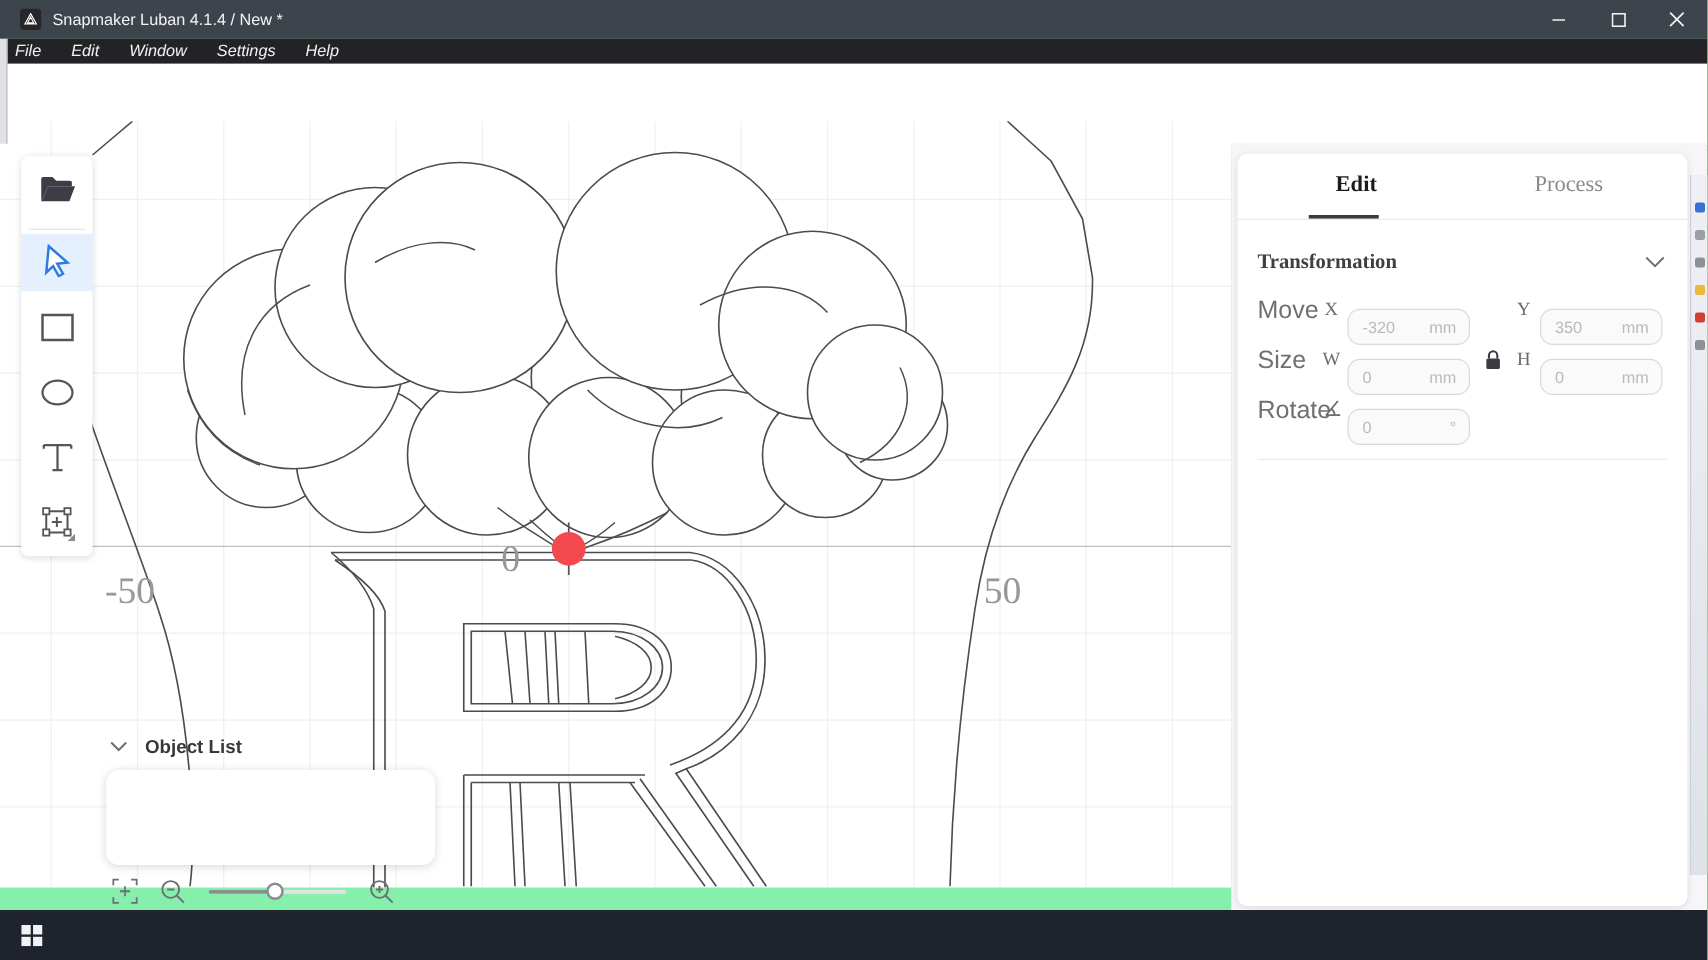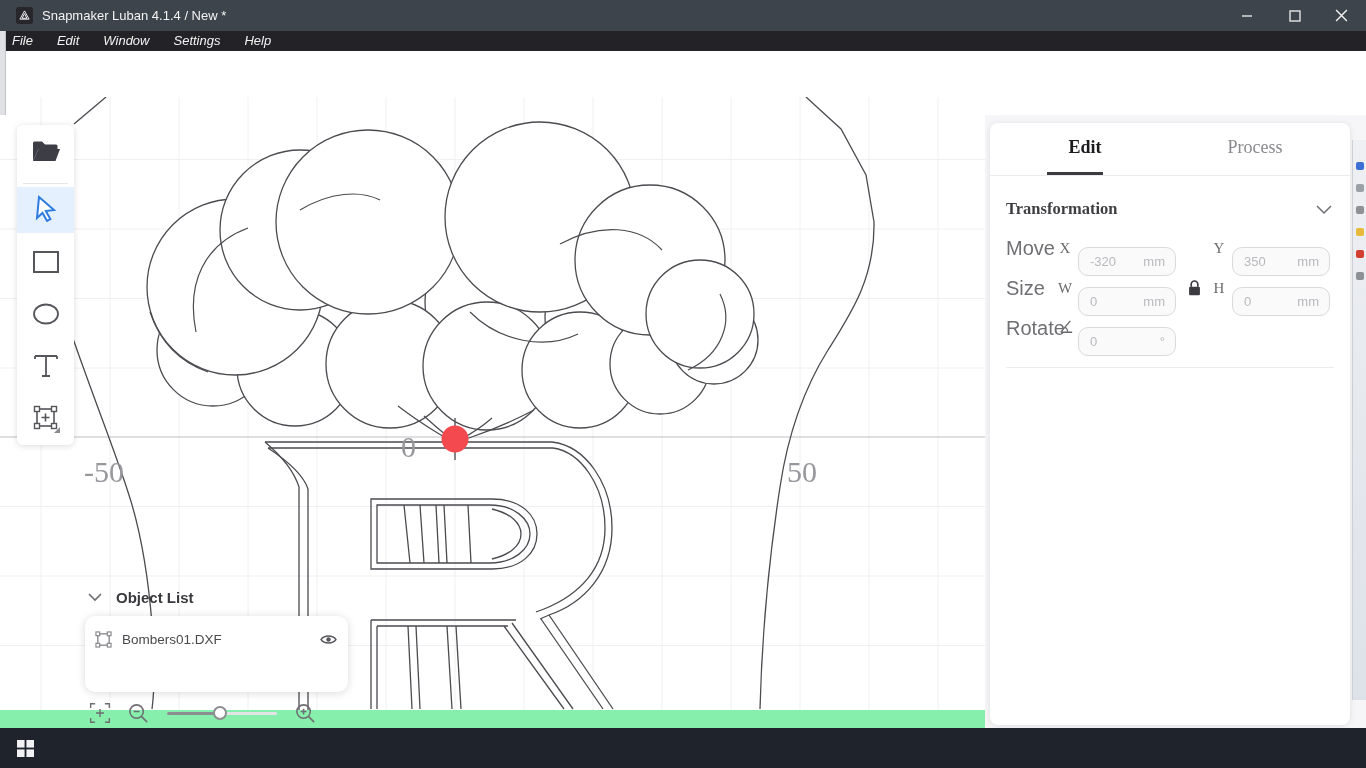--- a/index.html
+++ b/index.html
@@ -284,36 +284,20 @@
     </div>
   </div>
 
   <div id="objhead" class="abs">
     <svg width="14" height="9" viewBox="0 0 14 9">
         <path d="M1 1l6 6 6-6" fill="none" stroke="#6e6e73" stroke-width="1.6"></path>
       </svg>
     <span>Object List</span>
   </div>
   <div id="objcard" class="abs">
-    <div class="objrow abs" style="top:7px">
-      <svg width="17" height="17" viewBox="0 0 18 18">
-          <rect x="3" y="3" width="12" height="12" fill="none" stroke="#7c7c82" stroke-width="1.3"></rect>
-          <g fill="#fff" stroke="#7c7c82" stroke-width="1.1">
-            <rect x="1" y="1" width="4" height="4"></rect>
-            <rect x="13" y="1" width="4" height="4"></rect>
-            <rect x="1" y="13" width="4" height="4"></rect>
-            <rect x="13" y="13" width="4" height="4"></rect>
-          </g>
-        </svg>
-      <span class="nm">Bombers01.DXF</span>
-      <svg width="19" height="13" viewBox="0 0 20 14">
-          <path d="M2 7C5.5 2 14.5 2 18 7C14.5 12 5.5 12 2 7Z" fill="none" stroke="#55555a" stroke-width="1.5"></path>
-          <circle cx="10" cy="7" r="2.4" fill="#55555a"></circle>
-        </svg>
-    </div>
   </div>
 
   <div id="zoombar" class="abs">
     <span class="abs" style="left:0;top:0"><svg width="24" height="24" viewBox="0 0 27 27" fill="none" stroke="#6e6e73" stroke-width="1.6">
           <path d="M3 8V3h5M19 3h5v5M24 19v5h-5M8 24H3v-5M13.5 9v9M9 13.5h9"></path>
         </svg></span>
     <span class="abs" style="left:39px;top:1px"><svg width="23" height="23" viewBox="0 0 24 24" fill="none" stroke="#6e6e73" stroke-width="1.6">
           <circle cx="10" cy="10" r="7"></circle>
           <path d="M15 15l6 6M7 10h6"></path>
         </svg></span>

